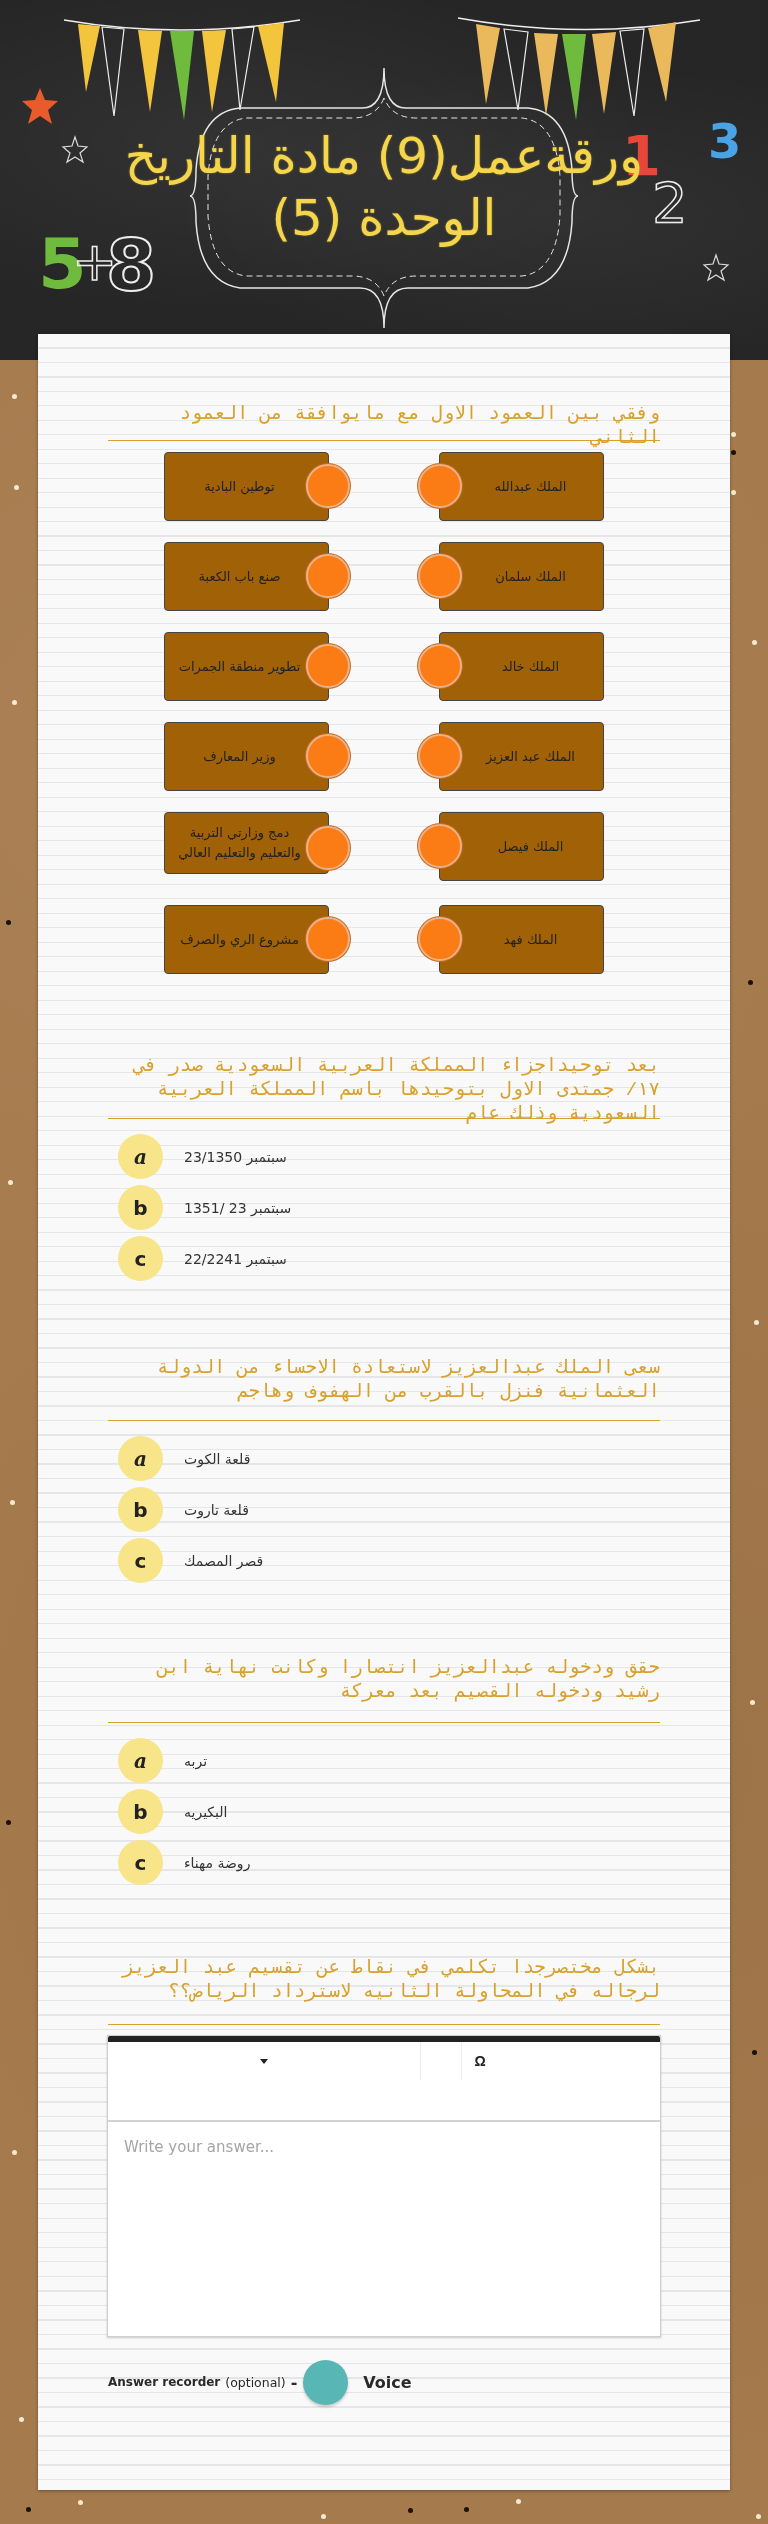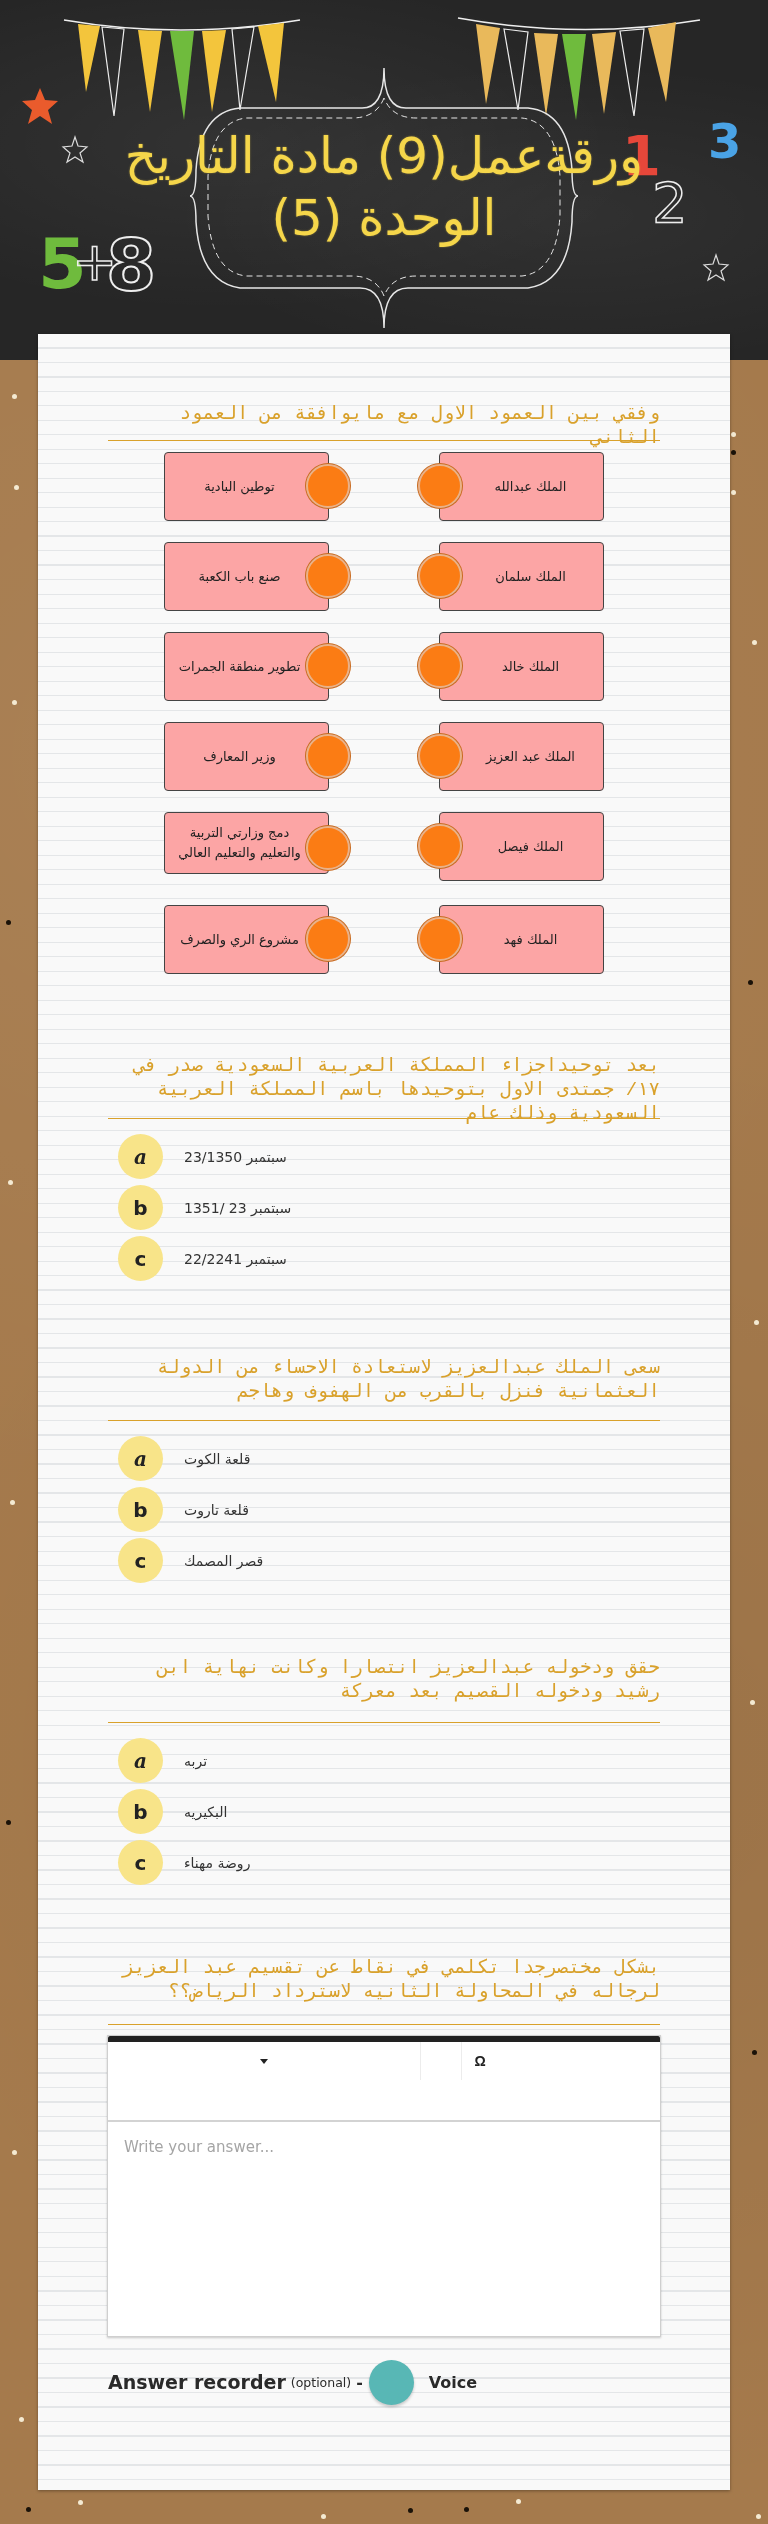--- a/index.html
+++ b/index.html
@@ -52,21 +52,21 @@
     font-family: Liberation Mono, monospace;
   }
   .q-divider {
     position: absolute; left: 108px; width: 552px; height: 1px;
     background: #d9a12b;
   }
 
   
   .match-box {
     position: absolute; width: 165px; height: 69px;
-    background: #fca5a5; border: 1.5px solid #444; border-radius: 4px;
+    background: #a16207; border: 1.5px solid #444; border-radius: 4px;
     display: flex; align-items: center; justify-content: center;
     direction: rtl; text-align: center;
     font-size: 13px; line-height: 20px; color: #222;
     font-family: "DejaVu Sans", sans-serif;
   }
   .match-box.left { left: 164px; padding-left: 4px; padding-right: 18px; }
   .match-box.right { left: 439px; padding-left: 18px; }
   .match-dot {
     position: absolute; width: 44px; height: 44px; border-radius: 50%;
     background: #fb7c14; border: 2px solid #e9b28a;
@@ -114,21 +114,21 @@
     font-family: "DejaVu Sans", sans-serif; font-size: 15px; color: #333; background: #fff;
   }
   .editor-area::placeholder { color: #a5a5a5; }
 
   
   .recorder {
     position: absolute; left: 108px; top: 2358px; height: 48px;
     display: flex; align-items: center; font-family: "DejaVu Sans", sans-serif;
     color: #2a2a2a;
   }
-  .rec-label { font-weight: bold; font-size: 19px; }
+  .rec-label { font-weight: bold; font-size: 12px; }
   .rec-optional { font-weight: normal; font-size: 12.5px; margin-left: 5px; }
   .rec-dash { font-weight: bold; font-size: 16px; margin-left: 5px; }
   .rec-btn {
     width: 45px; height: 45px; border-radius: 50%; background: #58b7b5;
     margin-left: 6px; box-shadow: 0 2px 3px rgba(0,0,0,0.2); cursor: pointer;
   }
   .rec-voice { font-weight: bold; font-size: 16px; margin-left: 15px; }
 </style>
 </head>
 <body>

